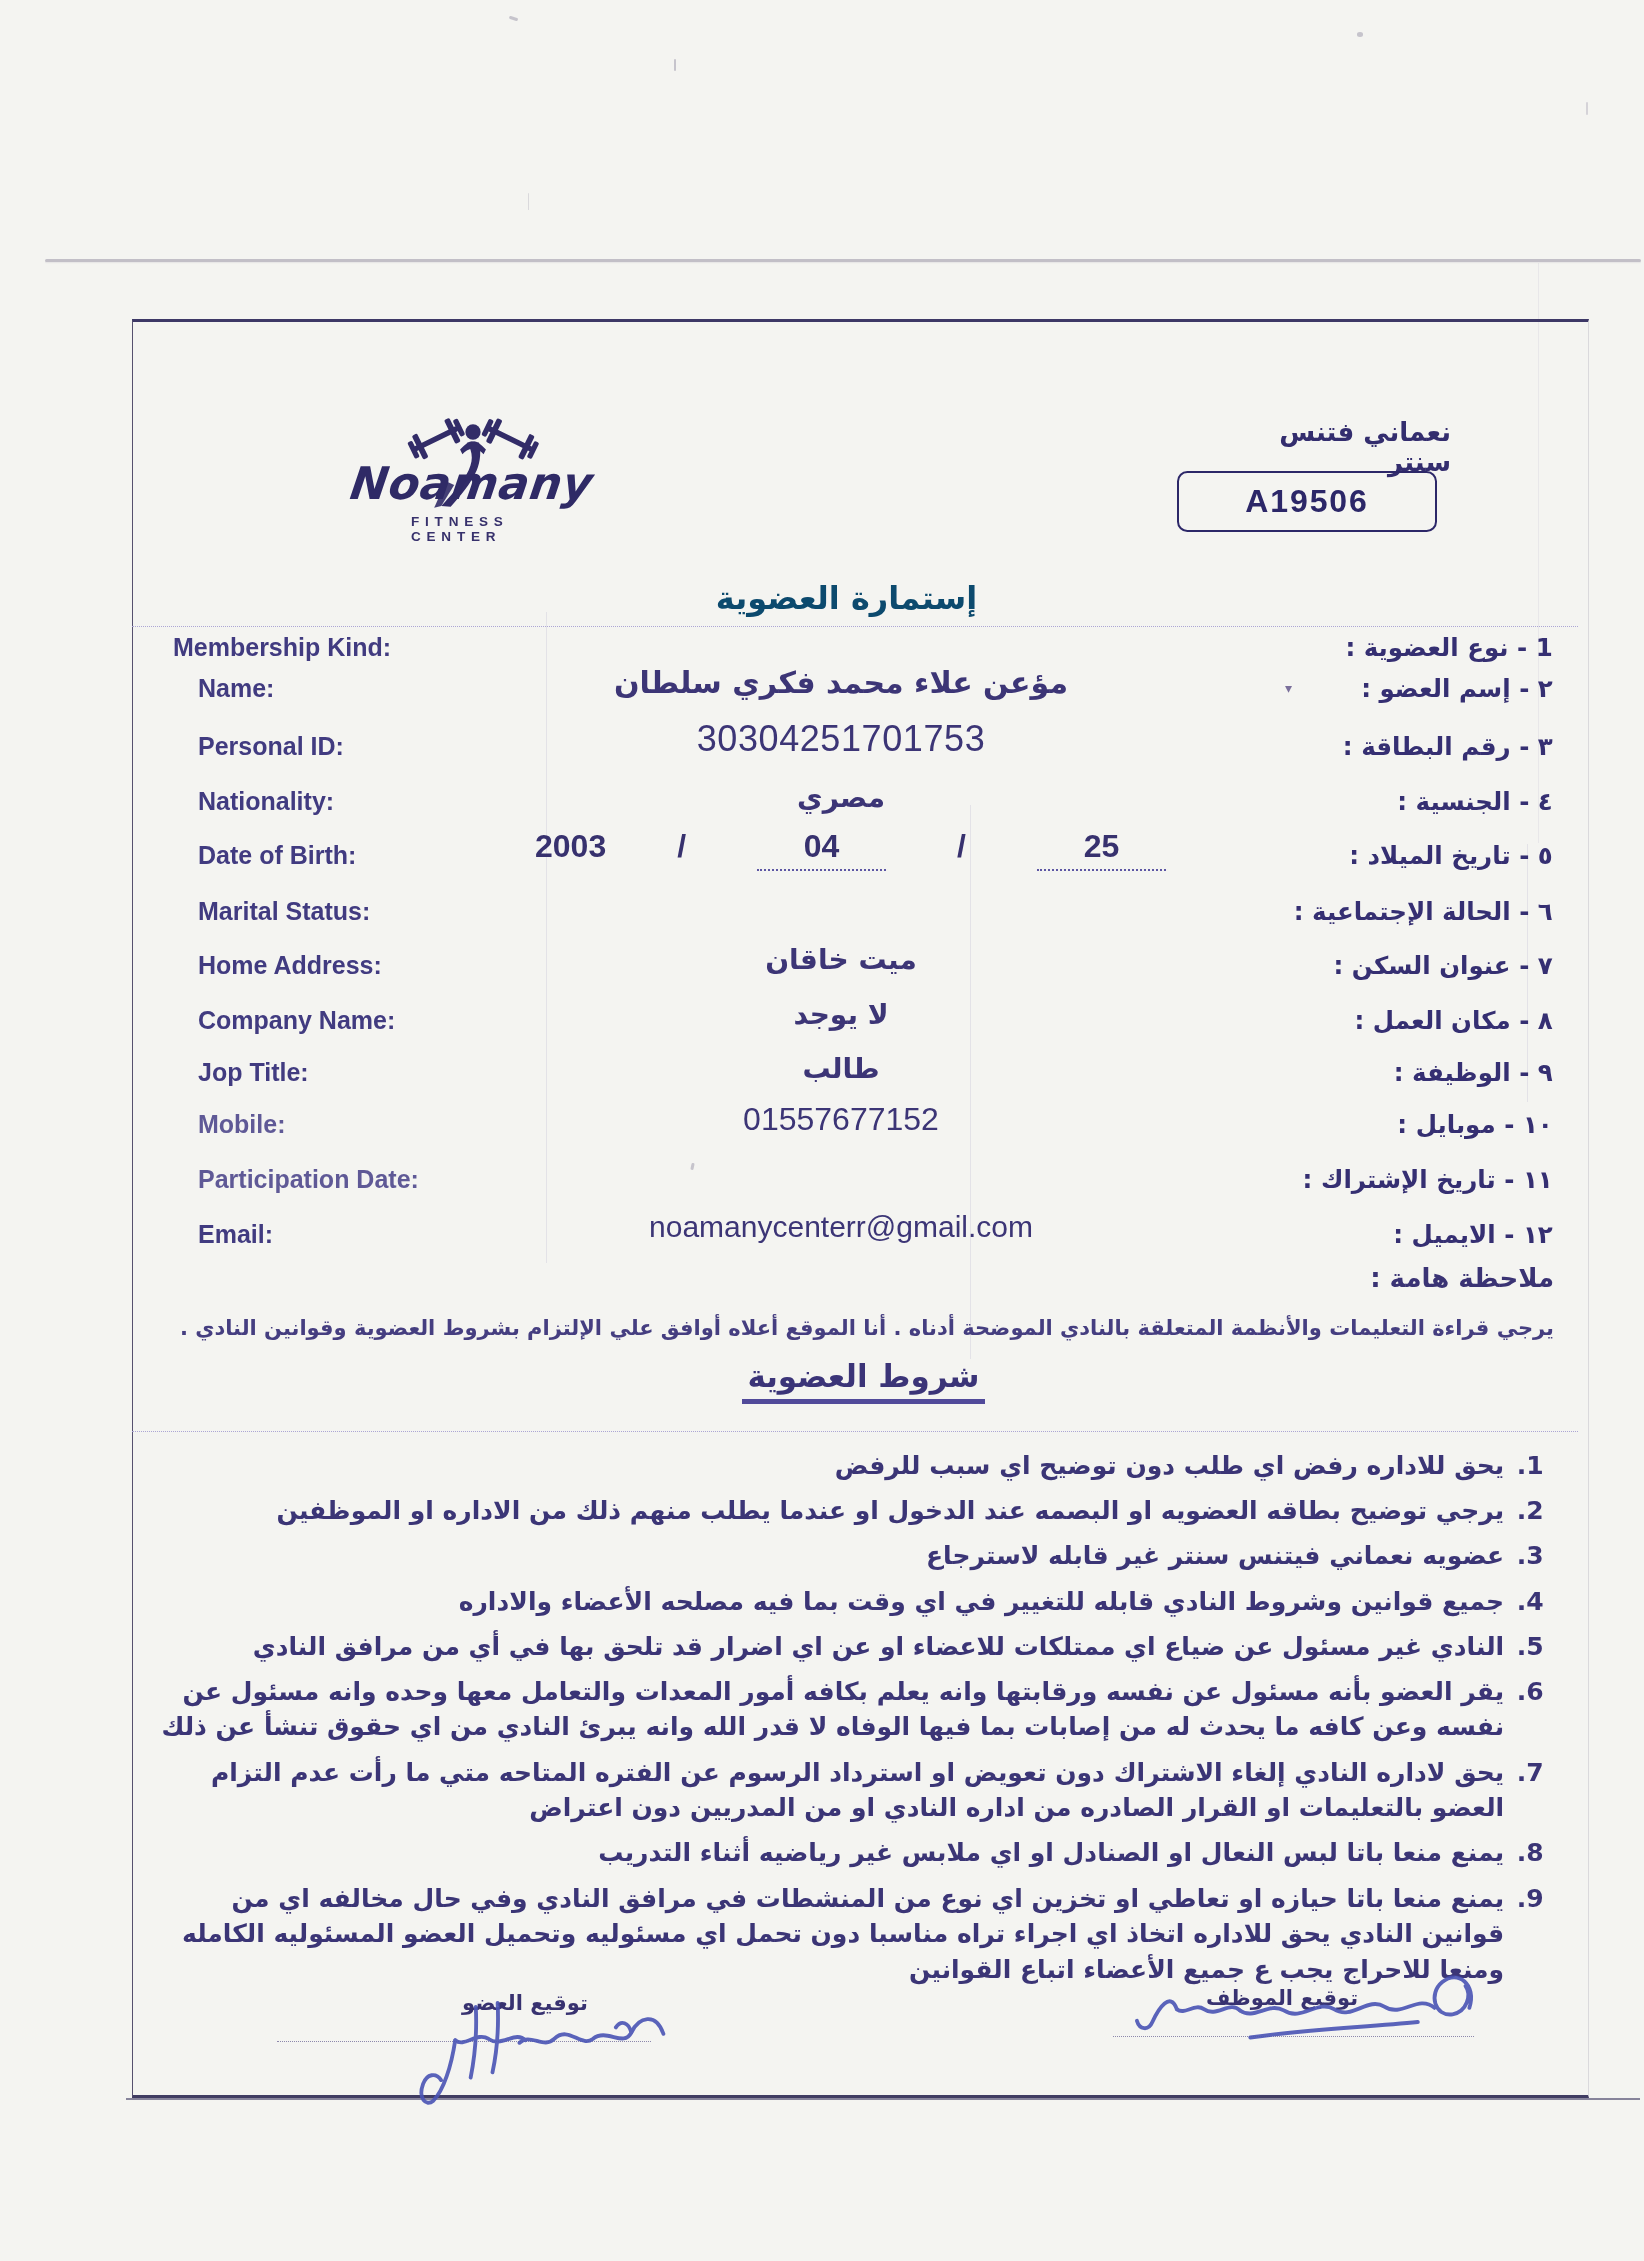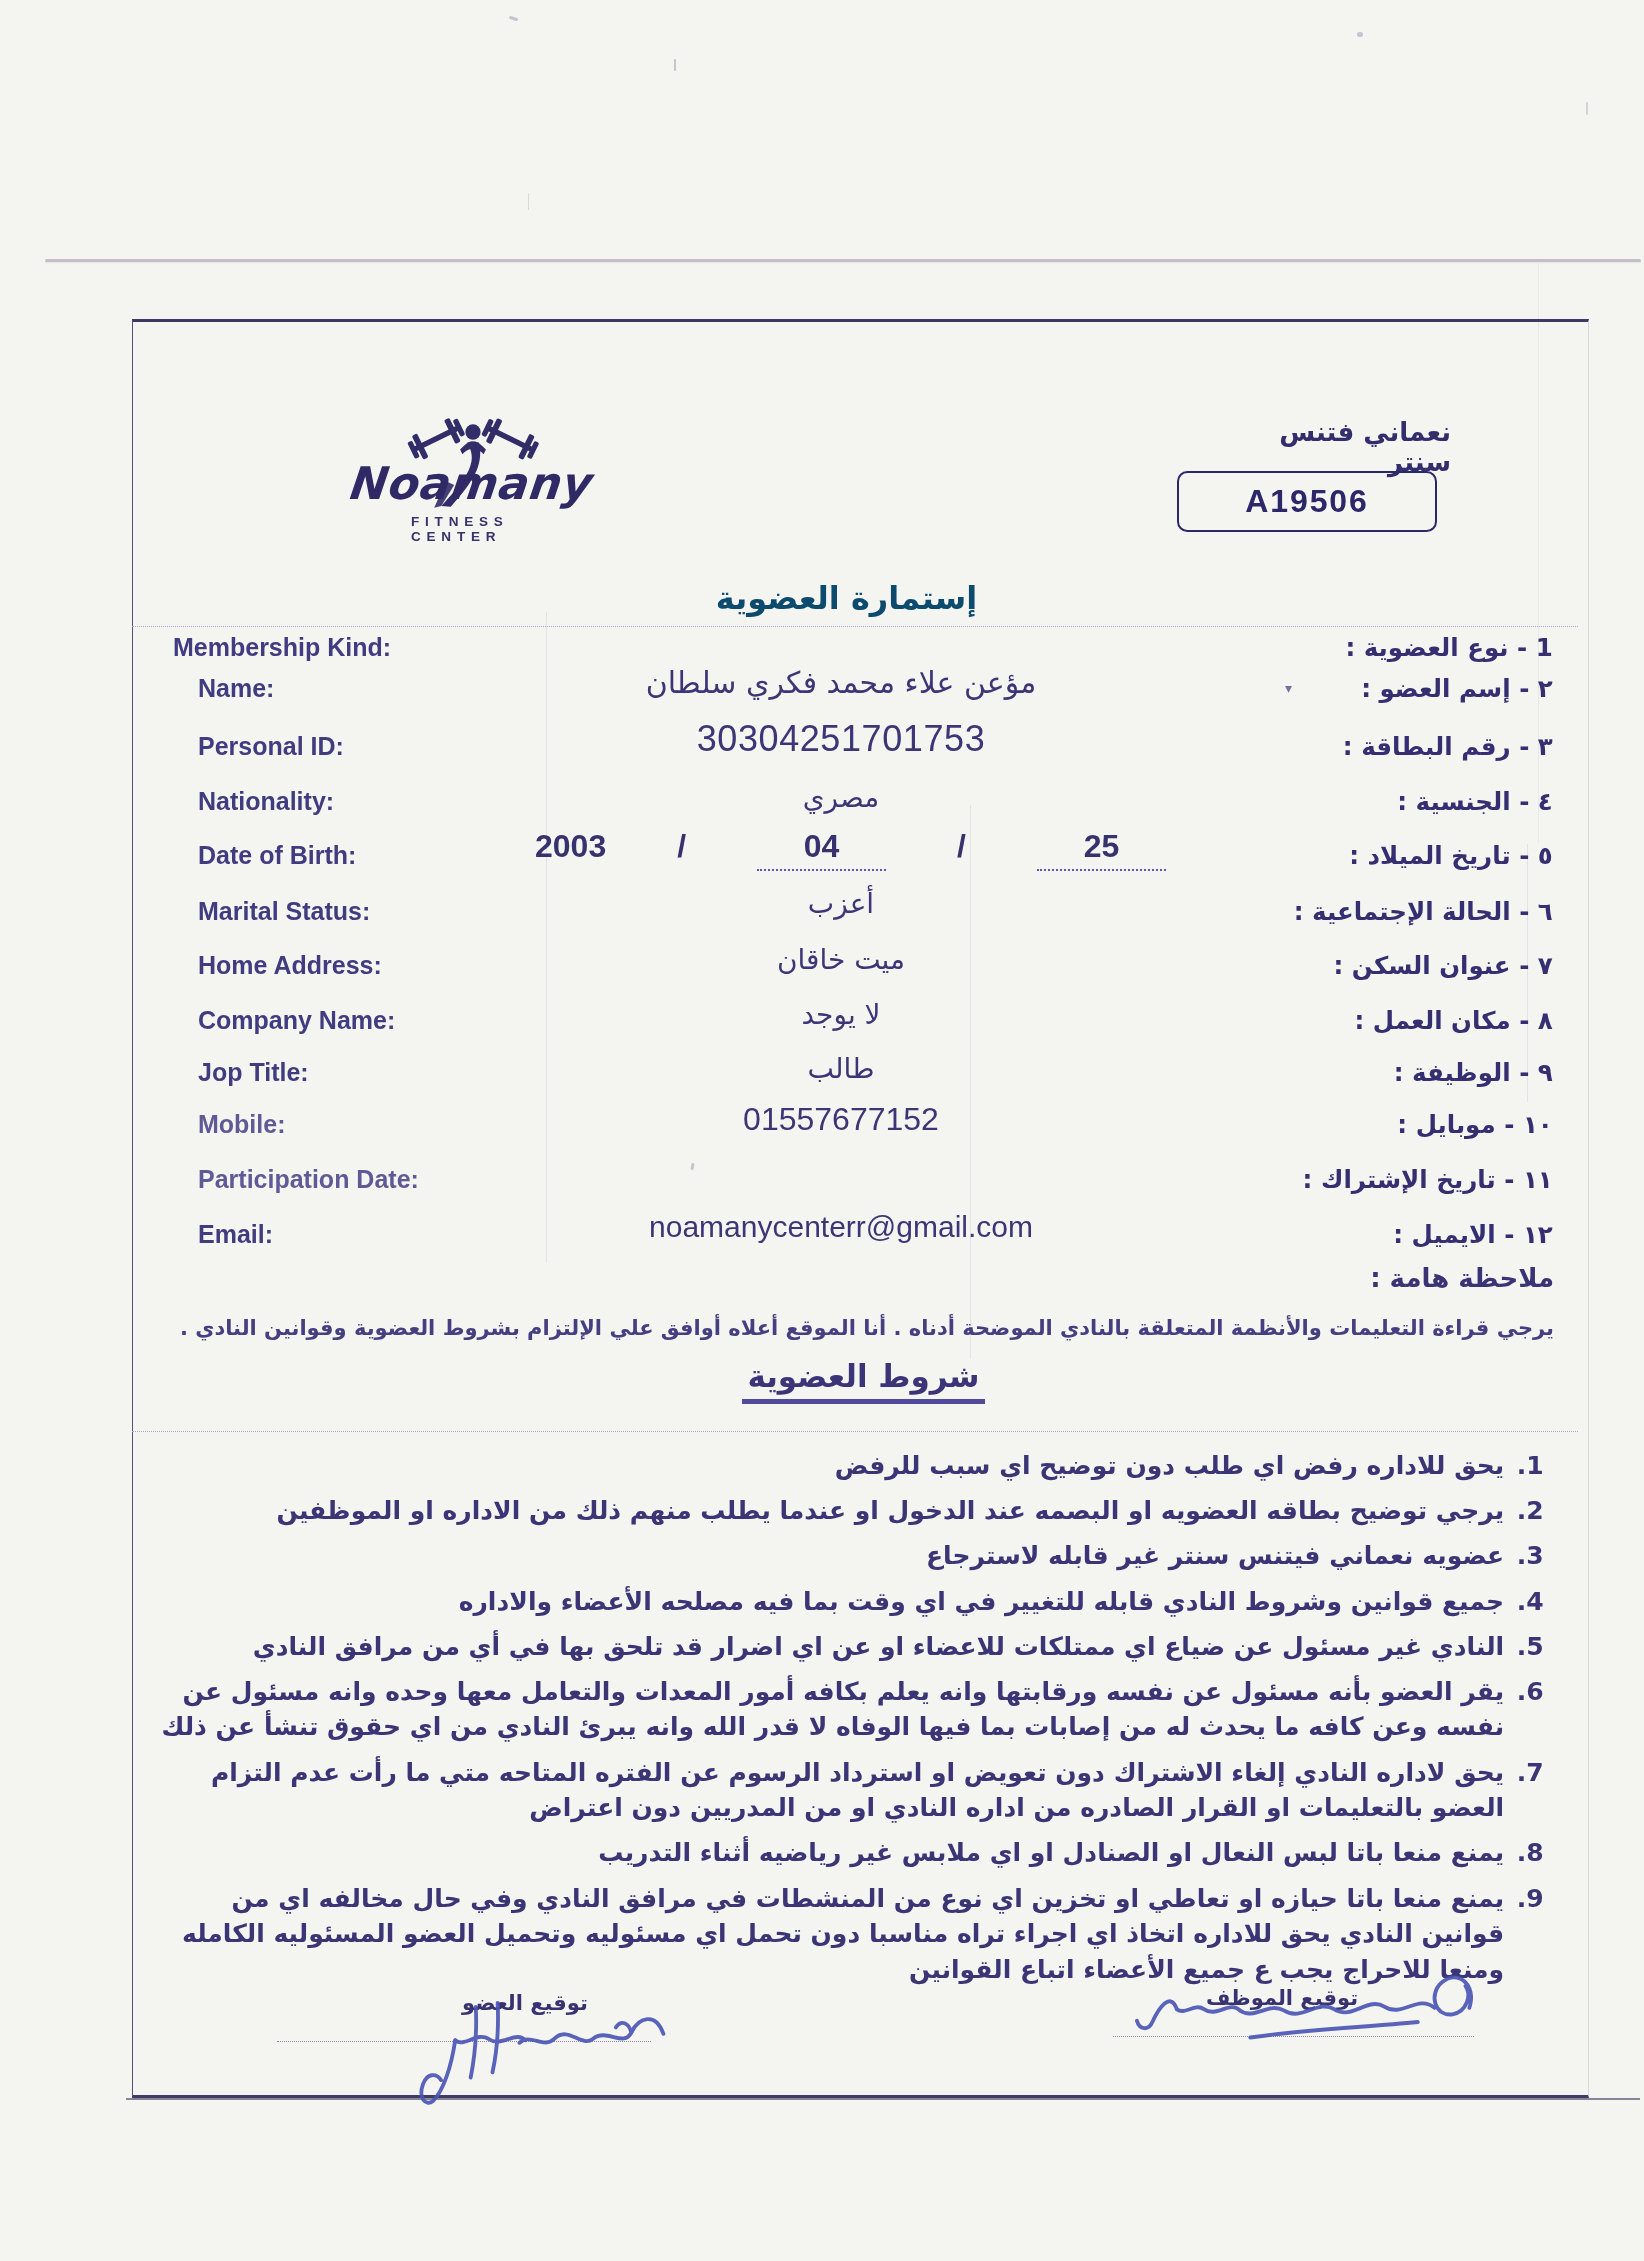--- a/index.html
+++ b/index.html
@@ -43,21 +43,21 @@
   .dotsep{position:absolute;border-top:1.9px dotted #aca6d4;}
   
   .row{position:absolute;left:132px;width:1424px;height:41px;}
   .en{position:absolute;left:66px;font-family:"Liberation Sans","DejaVu Sans",sans-serif;
     font-size:25px;font-weight:bold;color:#413b80;white-space:nowrap;}
   .row.first .en{left:41px;}
   .row.faded .en{color:#5f5996;}
   .ar{position:absolute;right:3.2px;direction:rtl;font-size:24.5px;font-weight:bold;
     color:#352f72;white-space:nowrap;}
   .val{position:absolute;left:403px;width:612px;text-align:center;direction:rtl;
-    font-size:28px;font-weight:normal;color:#3c3576;}
+    font-size:28px;font-weight:bold;color:#3c3576;}
   .val.latin{direction:ltr;font-family:"Liberation Sans","DejaVu Sans",sans-serif;font-weight:normal;}
   .val.id-num{font-size:36px;letter-spacing:0.6px;}
   .val.mobile{font-size:32px;}
   .val.email{font-size:30px;}
   
   .dob{position:absolute;left:403px;width:631px;top:0;display:flex;align-items:flex-start;
     justify-content:center;gap:17px;direction:ltr;
     font-family:"Liberation Sans","DejaVu Sans",sans-serif;
     font-size:32px;font-weight:bold;color:#37316e;}
   .dob .blank{display:inline-block;min-width:129px;text-align:center;
@@ -167,21 +167,20 @@
       <span>/</span>
       <span class="blank">04</span>
       <span>/</span>
       <span class="blank">25</span>
     </div>
     <span class="ar">٥ - تاريخ الميلاد :</span>
   </div>
 
   <div class="row" style="top:897px;">
     <span class="en">Marital Status:</span>
-    <span class="val" style="top:-10.3px;">أعزب</span>
     <span class="ar">٦ - الحالة الإجتماعية :</span>
   </div>
 
   <div class="row" style="top:951px;">
     <span class="en">Home Address:</span>
     <span class="val" style="top:-7.7px;">ميت خاقان</span>
     <span class="ar">٧ - عنوان السكن :</span>
   </div>
 
   <div class="row" style="top:1006px;">

